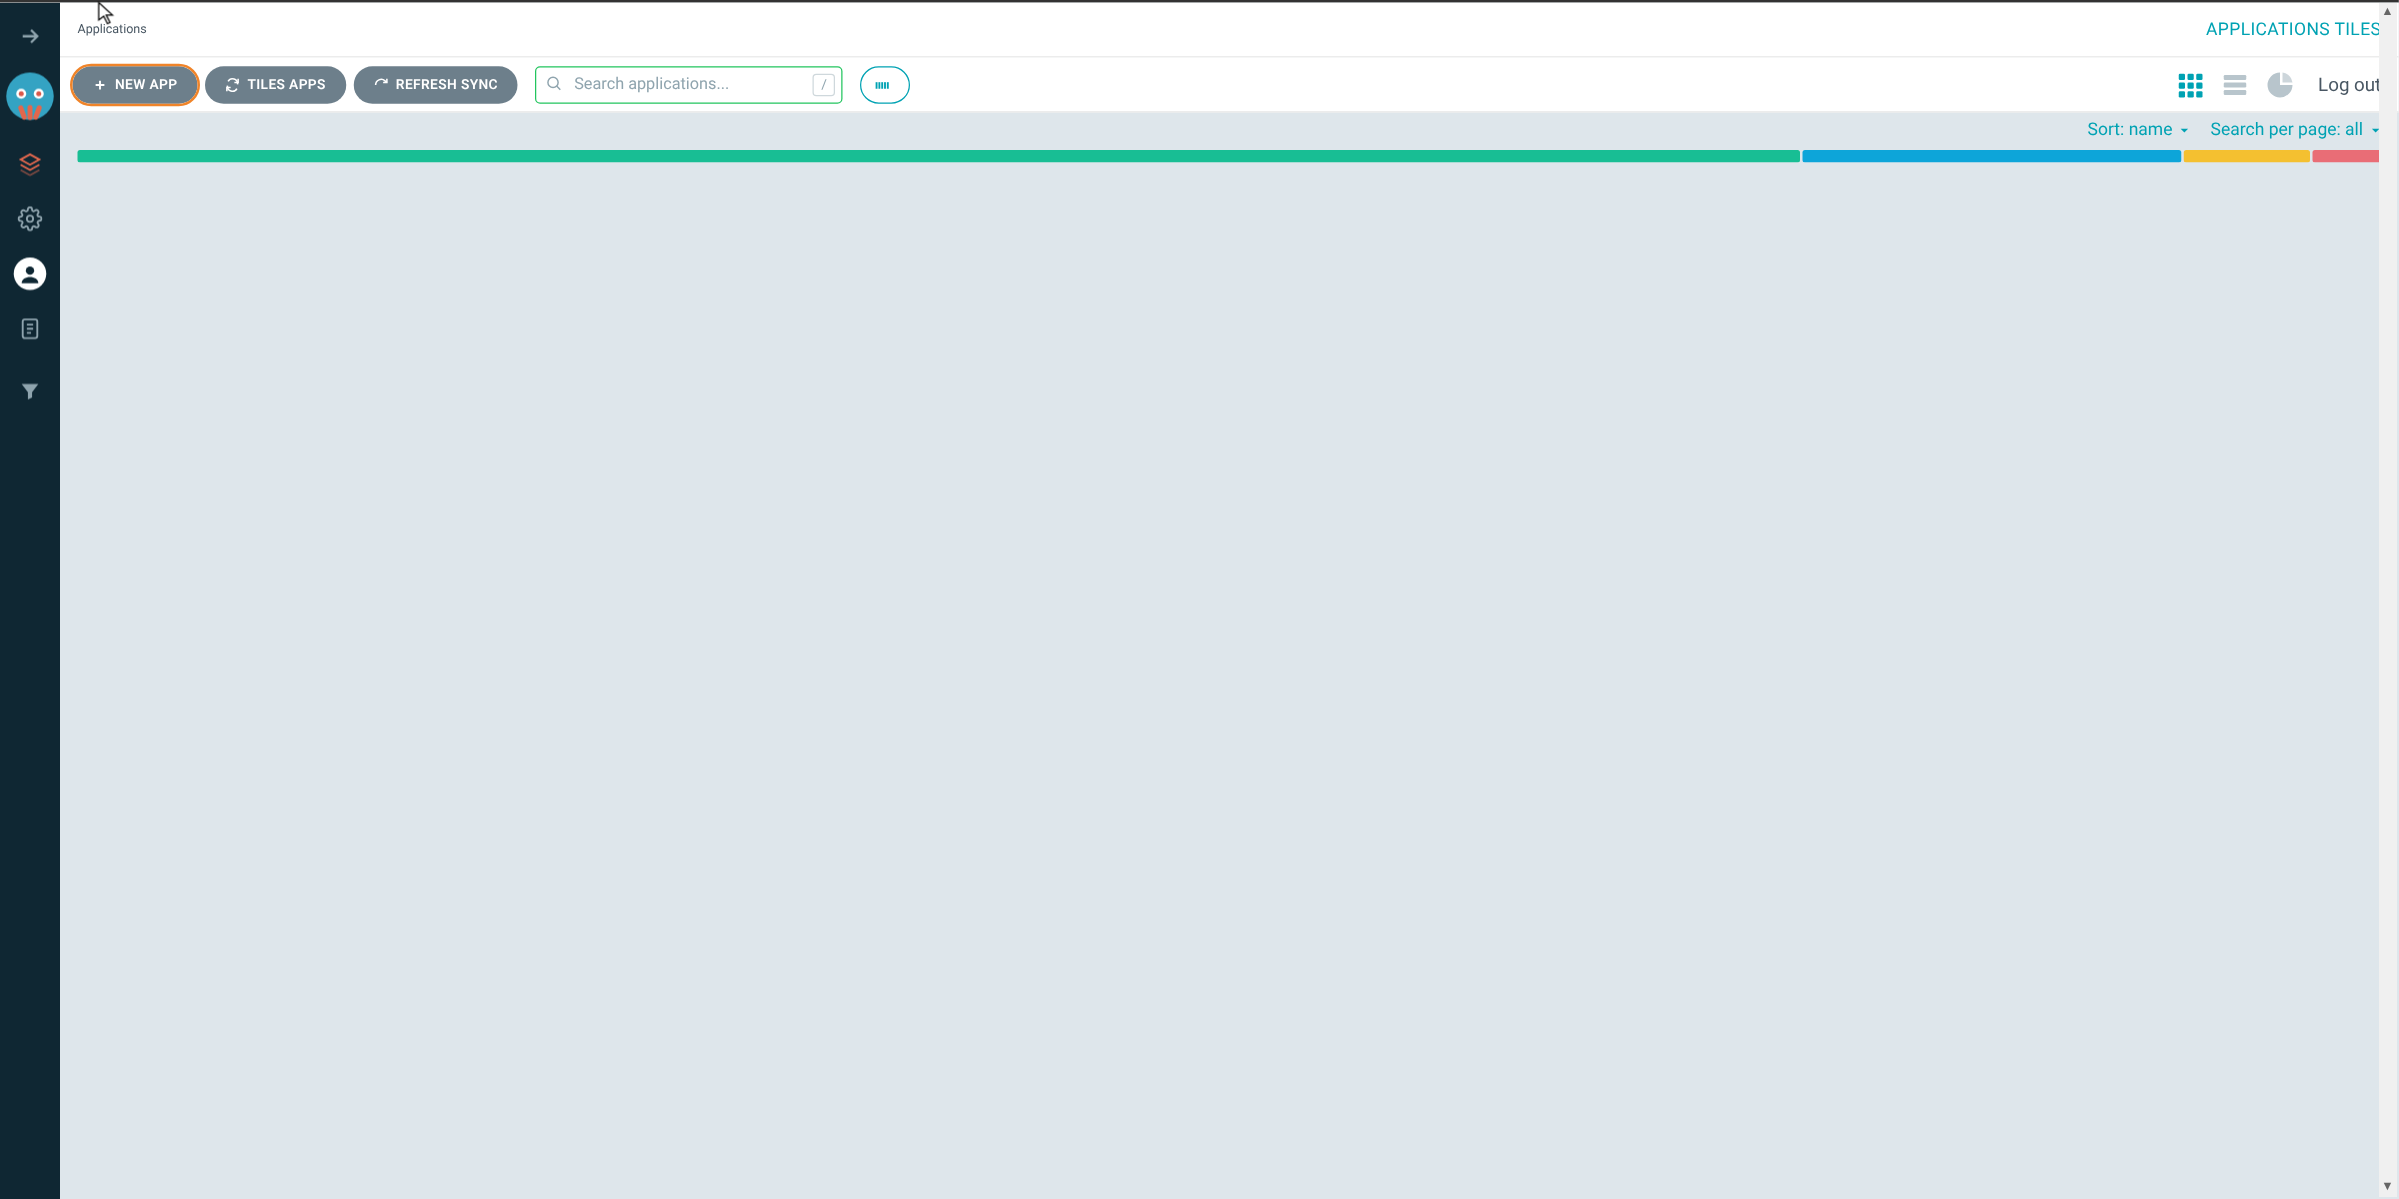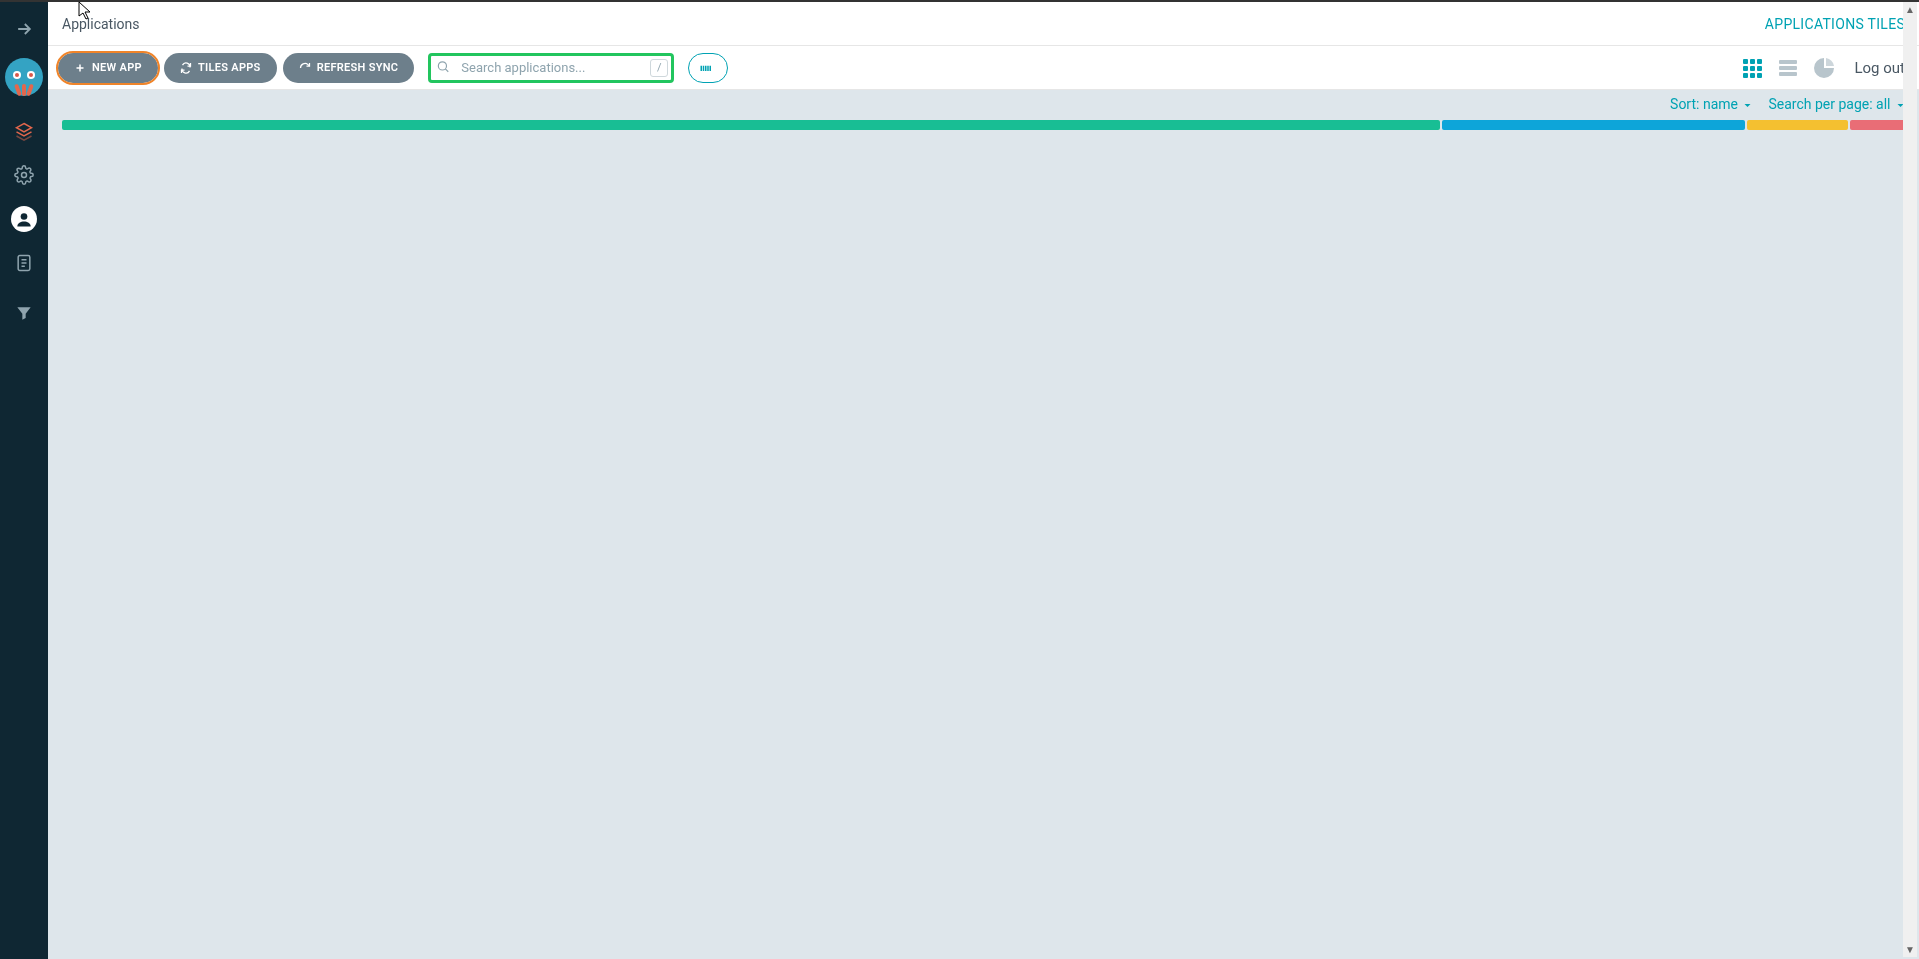--- a/index.html
+++ b/index.html
@@ -80,21 +80,21 @@
     .header {
       background: #fff;
       height: 44px;
       display: flex;
       align-items: center;
       justify-content: space-between;
       padding: 0 14px;
       border-bottom: 1px solid #e6e6e6;
     }
     .breadcrumb {
-      font-size: 14px;
+      font-size: 10px;
       color: #495763;
     }
     .view-label {
       font-size: 14px;
       font-weight: 400;
       color: #00a2b3;
       letter-spacing: 0.3px;
     }
 
     .toolbar {
@@ -127,21 +127,21 @@
       outline: 2px solid #f08429;
       outline-offset: 0;
     }
     .search-wrap {
       position: relative;
       margin-left: 8px;
     }
     .search {
       width: 246px;
       height: 30px;
-      border: 3px solid #22c55e;
+      border: 1px solid #22c55e;
       border-radius: 4px;
       padding: 0 30px 0 30px;
       font-size: 13px;
       color: #ec4899;
       background: #fff;
     }
     .search::placeholder { color: #8fa4ae; }
     .search-icon {
       position: absolute;
       left: 8px;

